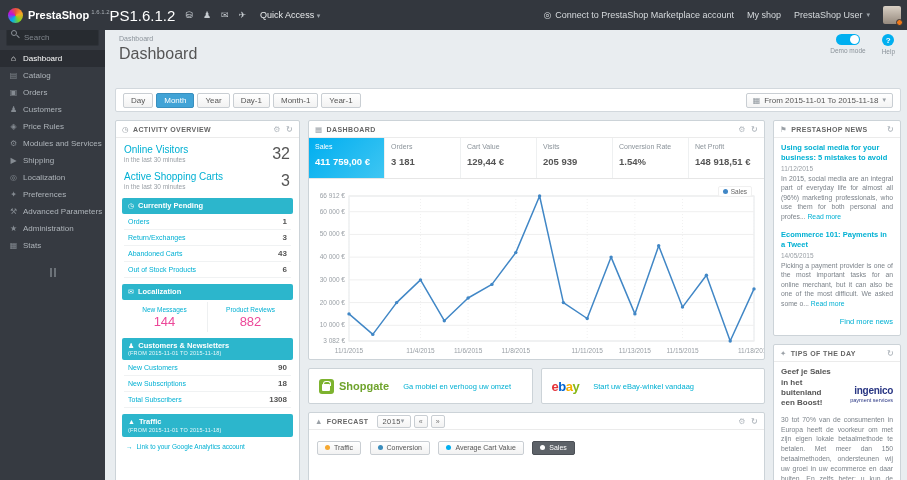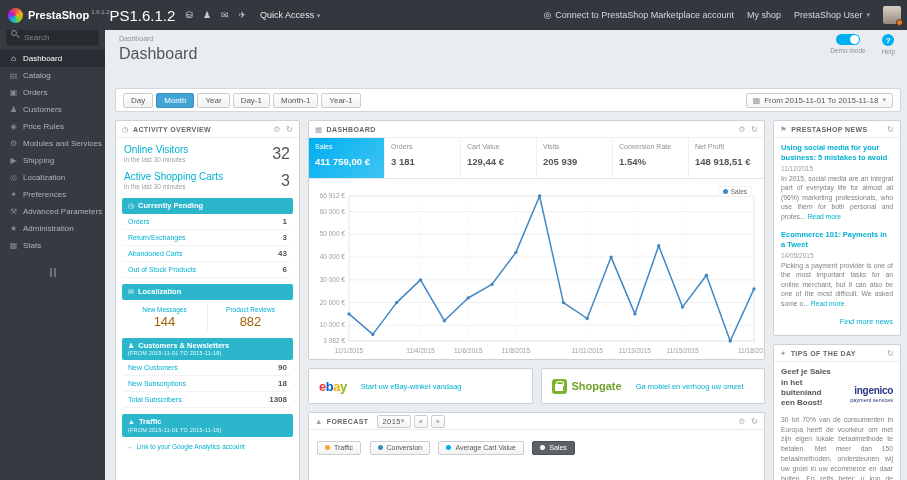--- a/index.html
+++ b/index.html
@@ -74,21 +74,21 @@
   .sb-icon { margin-right:4px; font-size:7px; }
   .section-bar .sub { display:block; font-size:5.5px; font-weight:normal; opacity:.9; letter-spacing:.2px; }
   .data-row { display:flex; justify-content:space-between; align-items:center; padding:3px 4px; margin:0 8px; font-size:7px; border-bottom:1px solid #f0f2f3; }
   .data-row:last-of-type { border-bottom:none; }
   .dr-label { color:#00b0d3; cursor:pointer; }
   .dr-value { color:#555; font-weight:bold; font-size:8px; }
   .notif-cols { display:flex; margin:2px 6px 0; }
   .notif-col { flex:1; text-align:center; padding:4px 0 3px; cursor:pointer; }
   .notif-col + .notif-col { border-left:1px solid #eef0f1; }
   .notif-label { color:#00b0d3; font-size:6.5px; }
-  .notif-value { color:#a16207; font-size:13px; margin-top:1px; }
+  .notif-value { color:#ec4899; font-size:13px; margin-top:1px; }
   .ga-link { display:flex; align-items:center; gap:4px; padding:6px 10px; font-size:6.5px; color:#00b0d3; cursor:pointer; }
 
   
   .kpi-row { display:flex; border-bottom:1px solid #e6e6e6; }
   .kpi { flex:1; min-width:0; padding:5px 6px; border-right:1px solid #eef0f1; min-height:40px; cursor:pointer; }
   .kpi:last-child { border-right:none; }
   .k-label { font-size:7px; color:#8b939a; white-space:nowrap; overflow:hidden; }
   .k-value { font-size:9.5px; font-weight:bold; color:#555; margin-top:6px; white-space:nowrap; }
   .kpi.active { background:linear-gradient(135deg,#00aef0,#3fc6f2); }
   .kpi.active .k-label,.kpi.active .k-value { color:#fff; }
@@ -420,27 +420,27 @@
             </svg>
           <div class="chart-legend">
               <span class="legend-dot" style="background: rgb(65, 135, 198);"></span>
               <span>Sales</span>
             </div>
         </div>
       </section>
 
       <div class="modules-row">
         <section class="panel module-panel">
-          <span class="ebay-word"><span class="e-r">e</span><span class="e-b">b</span><span class="e-a">a</span><span class="e-y">y</span></span>
-          <a class="module-link">Start uw eBay-winkel vandaag</a>
-        </section>
-        <section class="panel module-panel">
           <span class="sg-box"></span>
           <span class="sg-word">Shopgate</span>
           <a class="module-link">Ga mobiel en verhoog uw omzet</a>
+        </section>
+        <section class="panel module-panel">
+          <span class="ebay-word"><span class="e-r">e</span><span class="e-b">b</span><span class="e-a">a</span><span class="e-y">y</span></span>
+          <a class="module-link">Start uw eBay-winkel vandaag</a>
         </section>
       </div>
 
       <section class="panel panel-forecast">
         <div class="panel-header">
           <span class="ph-icon">▲</span>
           <span>FORECAST</span>
           <span class="year-select">
               <span>2015</span>
               <span class="caret">▾</span>

